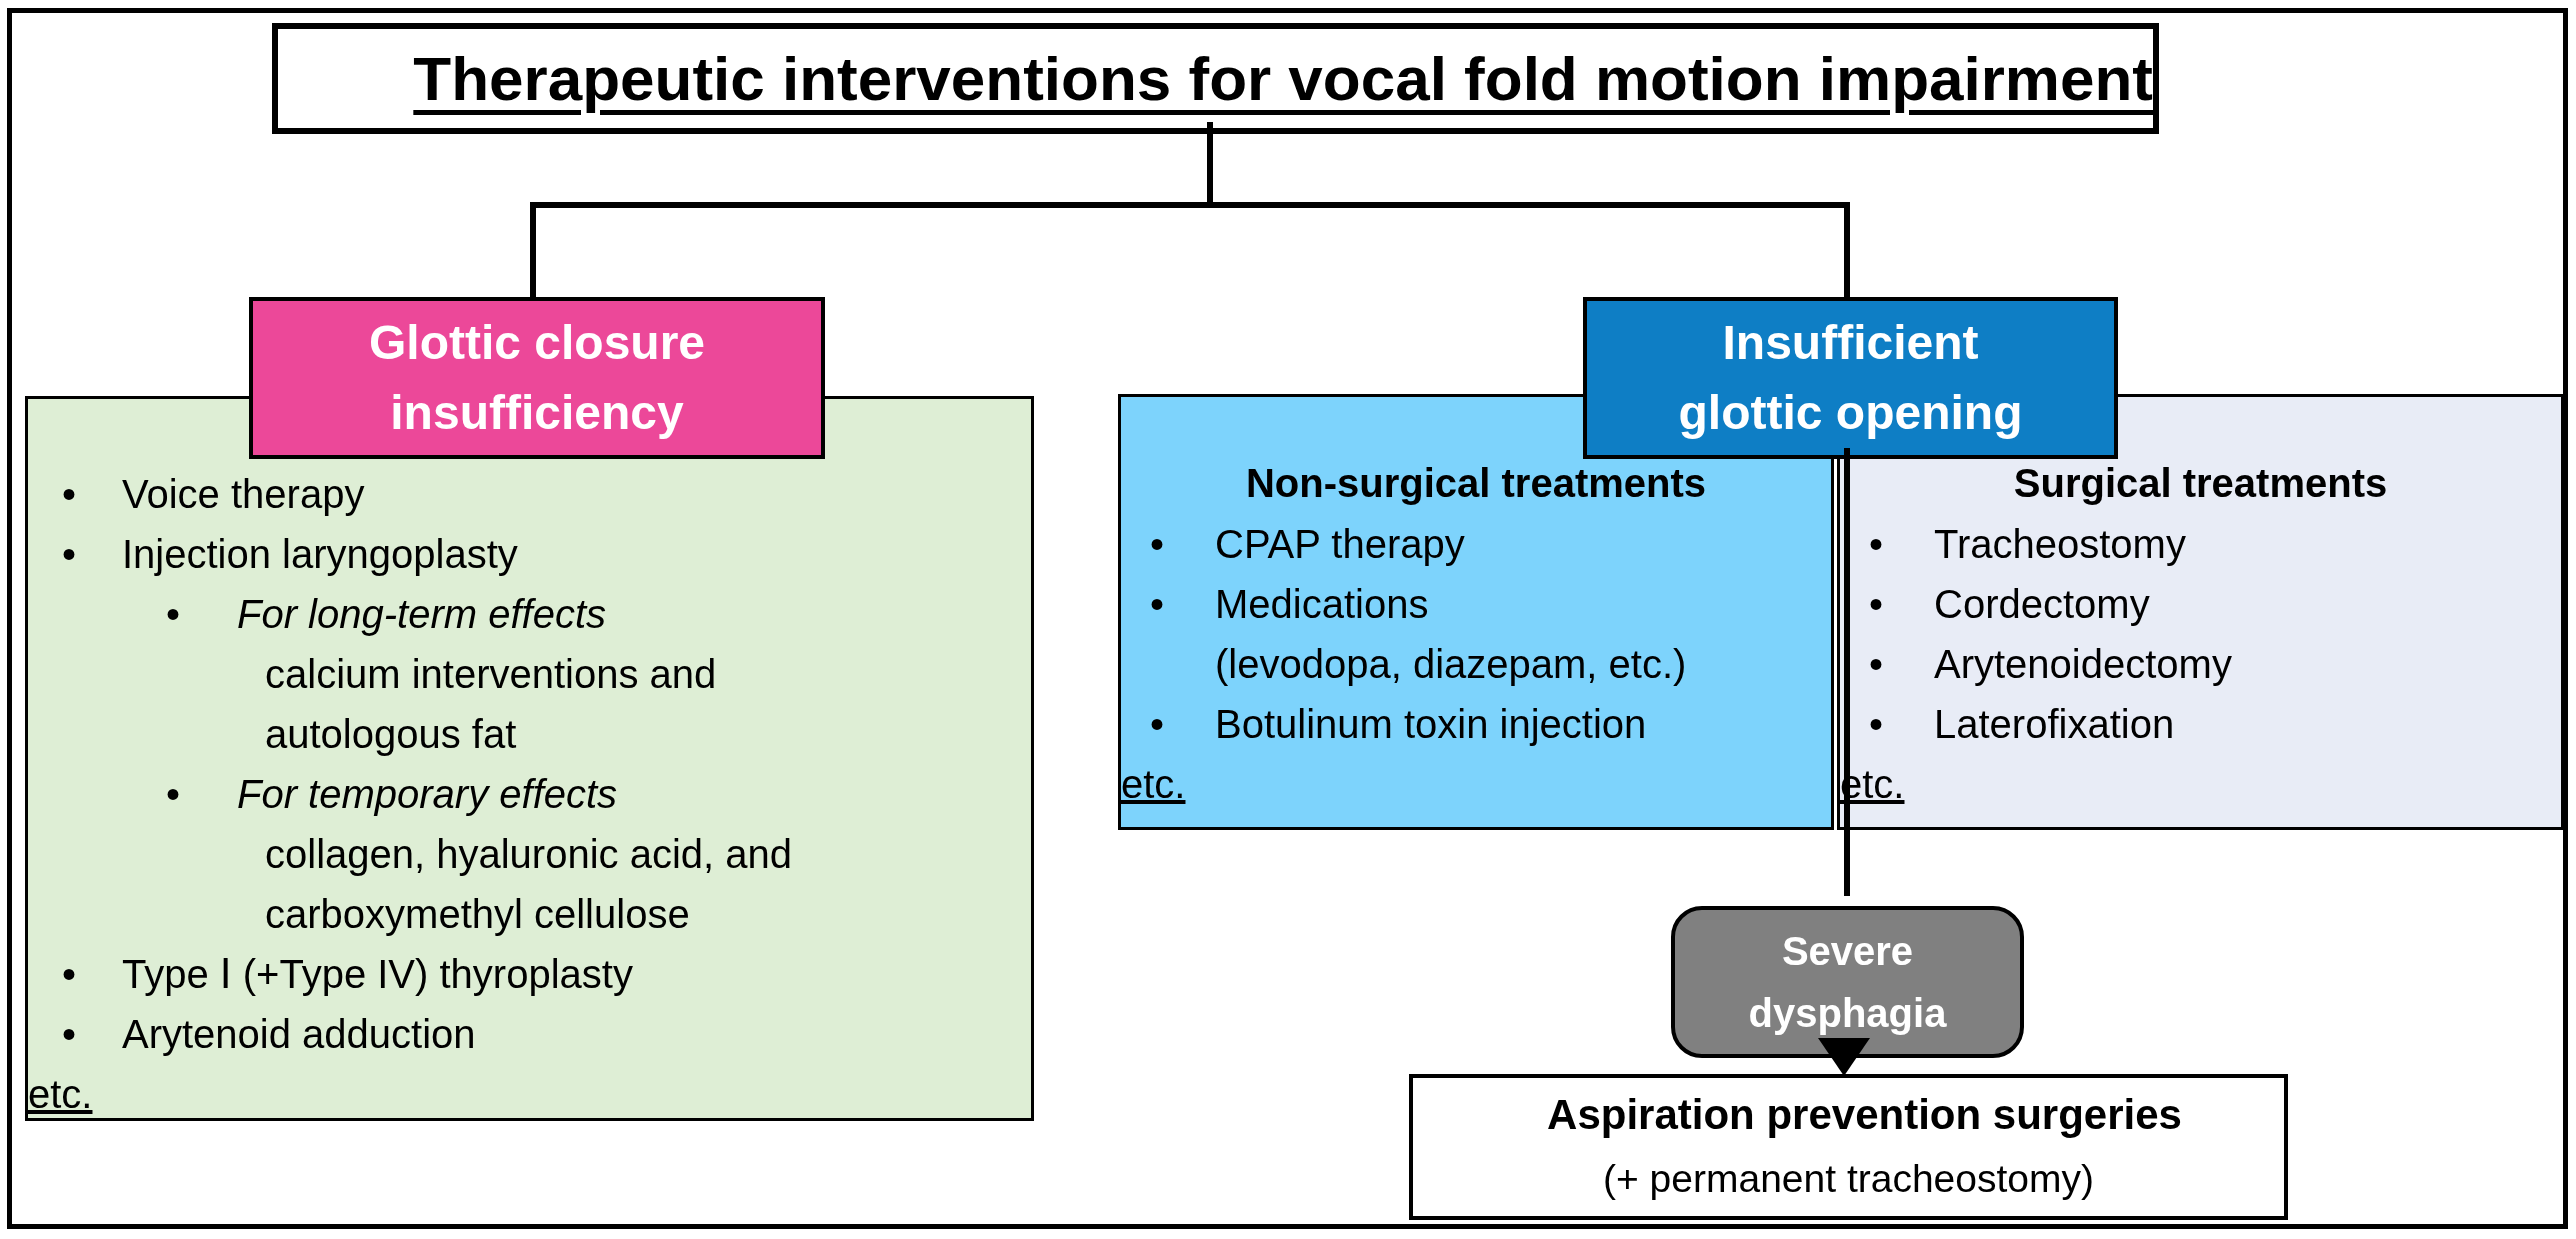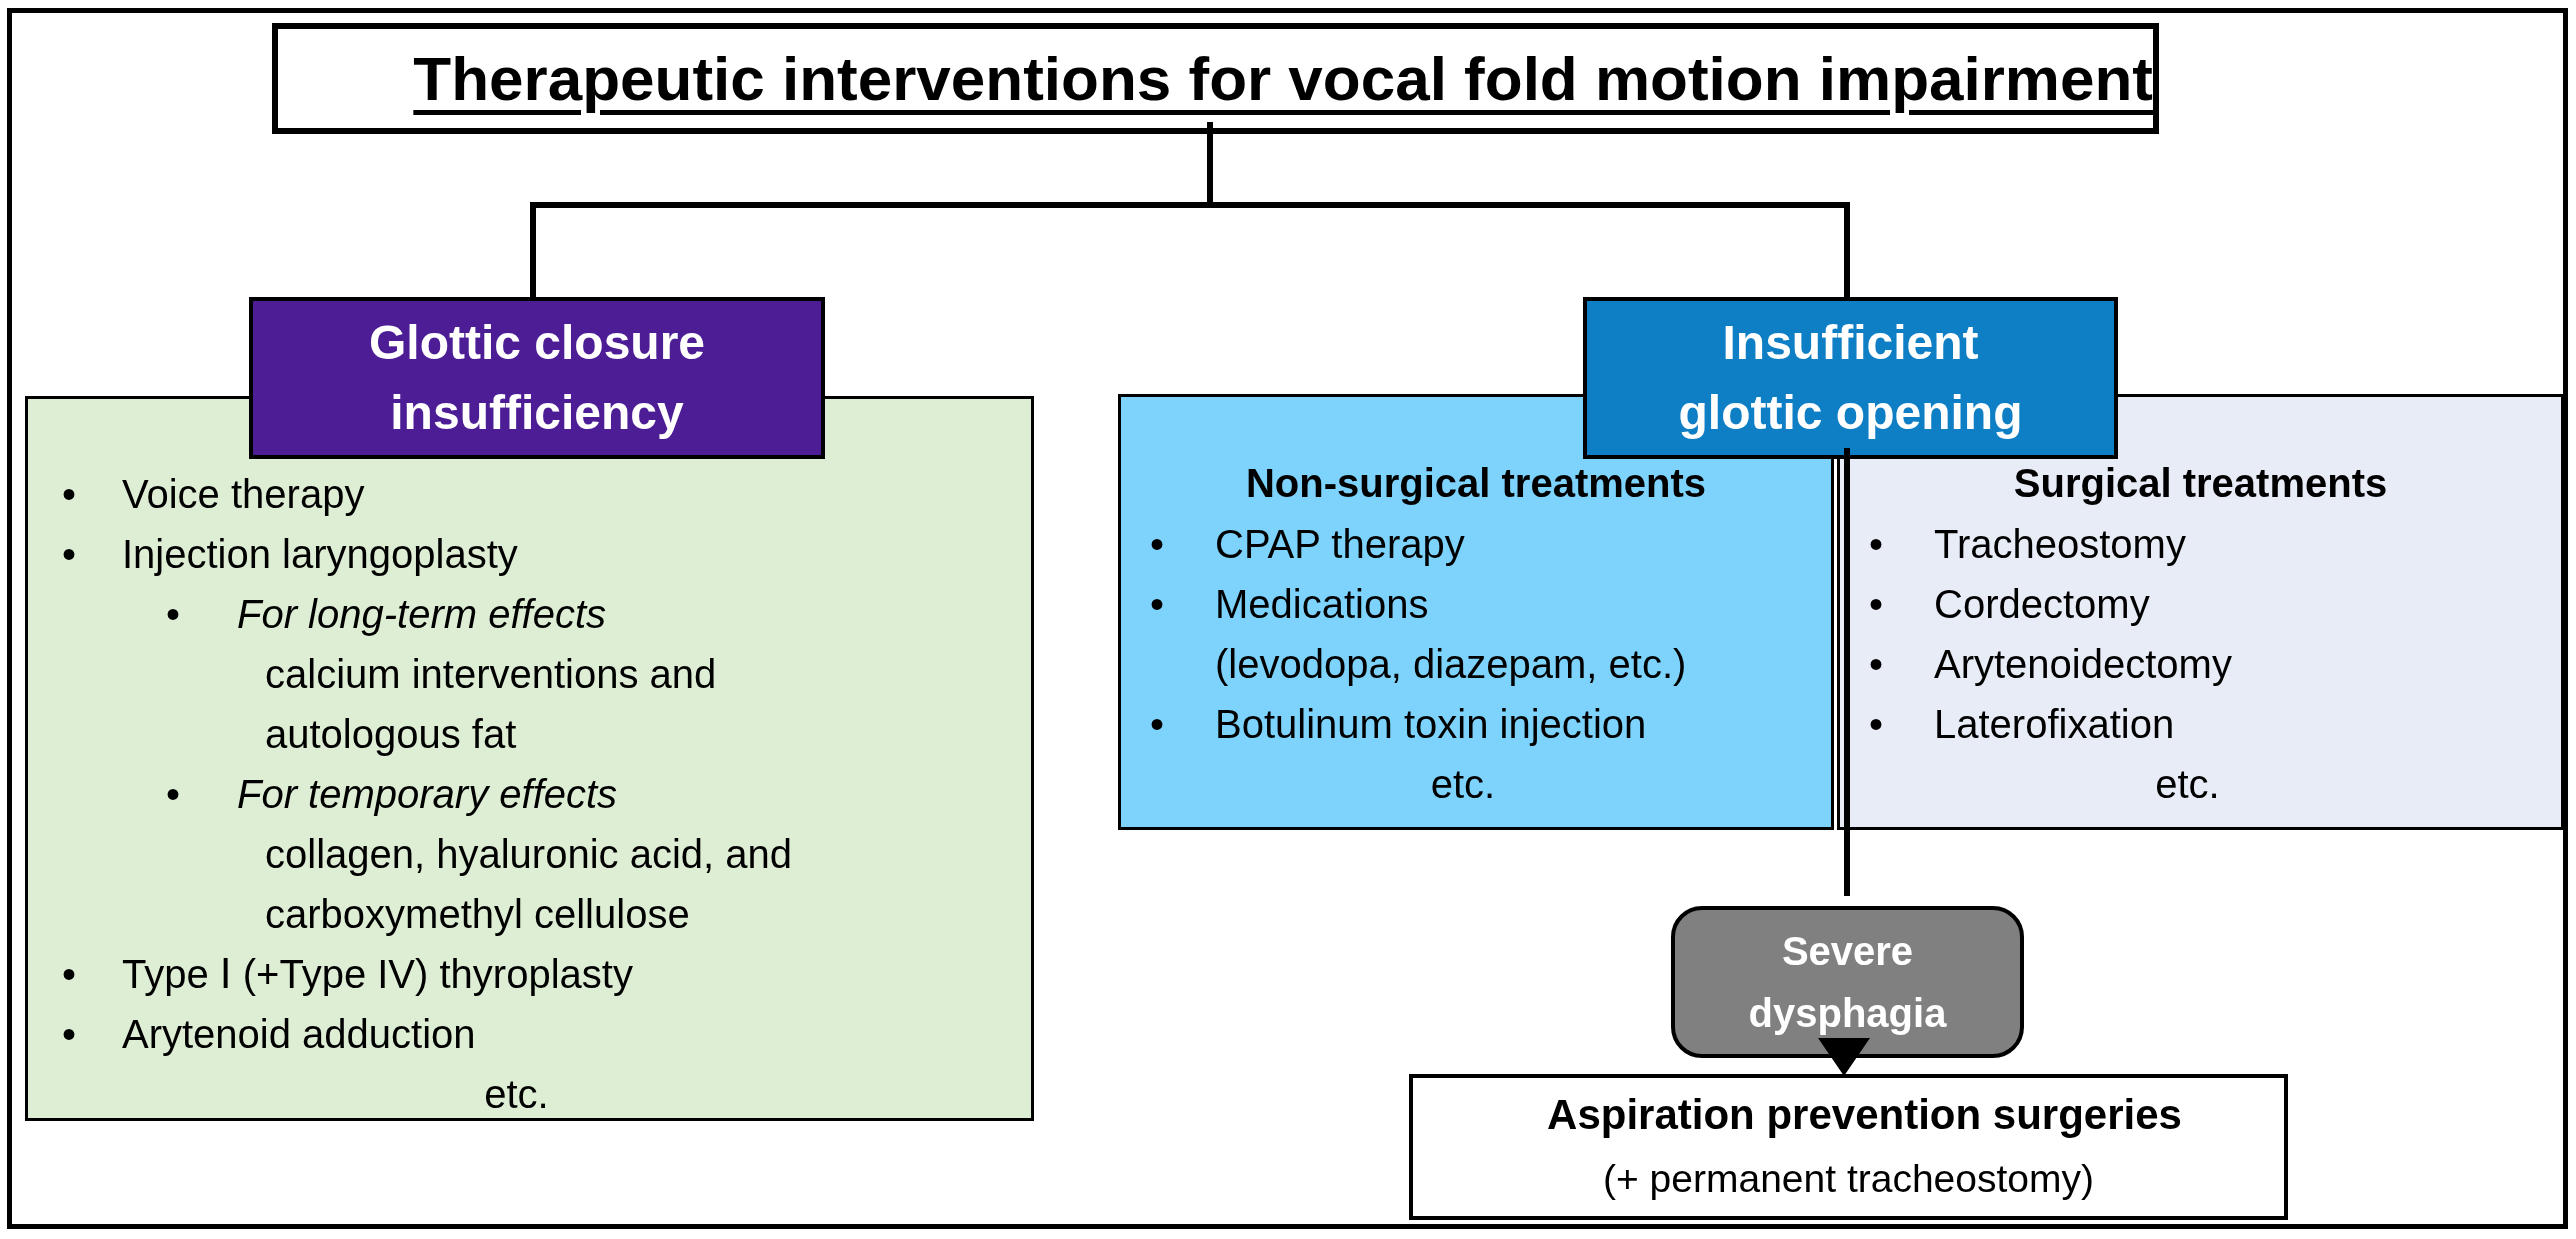--- a/index.html
+++ b/index.html
@@ -71,21 +71,21 @@
 
   .rowR { padding-left: 29px; }
   .rowR .dot { width: 65px; }
   .rowR-cont { padding-left: 94px; }
 
   .col-header {
     height: 62px;
     display: flex; align-items: center; justify-content: center;
     font-weight: bold; white-space: nowrap;
   }
-  .etc-row { justify-content: center; padding-right: 26px; padding-left: 0; }
+  .etc-row { justify-content: flex-start; padding-right: 26px; padding-left: 0; text-decoration: underline; }
 
   .gray-box {
     position: absolute;
     left: 1671px; top: 890px; width: 345px; height: 144px;
     border: 4.5px solid #000000; border-radius: 31px;
     color: #ffffff; font-size: 40px; font-weight: bold; line-height: 62px;
     display: flex; flex-direction: column; align-items: center; justify-content: center;
     text-align: center;
     z-index: 5;
     margin-top: 16px;
@@ -125,21 +125,21 @@
 
   <div class="title-box">
     <span class="title-text">Therapeutic interventions for vocal fold motion impairment</span>
   </div>
 
   <div class="line z2" style="left:1207px; top:122px; width:5.8px; height:84px;"></div>
   <div class="line z2" style="left:530px; top:202px; width:1319px; height:5.8px;"></div>
   <div class="line z2" style="left:530px; top:202px; width:5.8px; height:97px;"></div>
   <div class="line z2" style="left:1844px; top:202px; width:5.8px; height:97px;"></div>
 
-  <div class="header-box green-box" style="background-color: #4c1d95;">
+  <div class="header-box green-box" style="background-color: #ec4899;">
     <span>Glottic closure</span>
     <span>insufficiency</span>
   </div>
 
   <div class="panel green-panel" style="background-color: rgb(222, 238, 213);">
     <div class="row lv0">
       <span class="dot">•</span>
       <span>Voice therapy</span>
     </div>
     <div class="row lv0">

